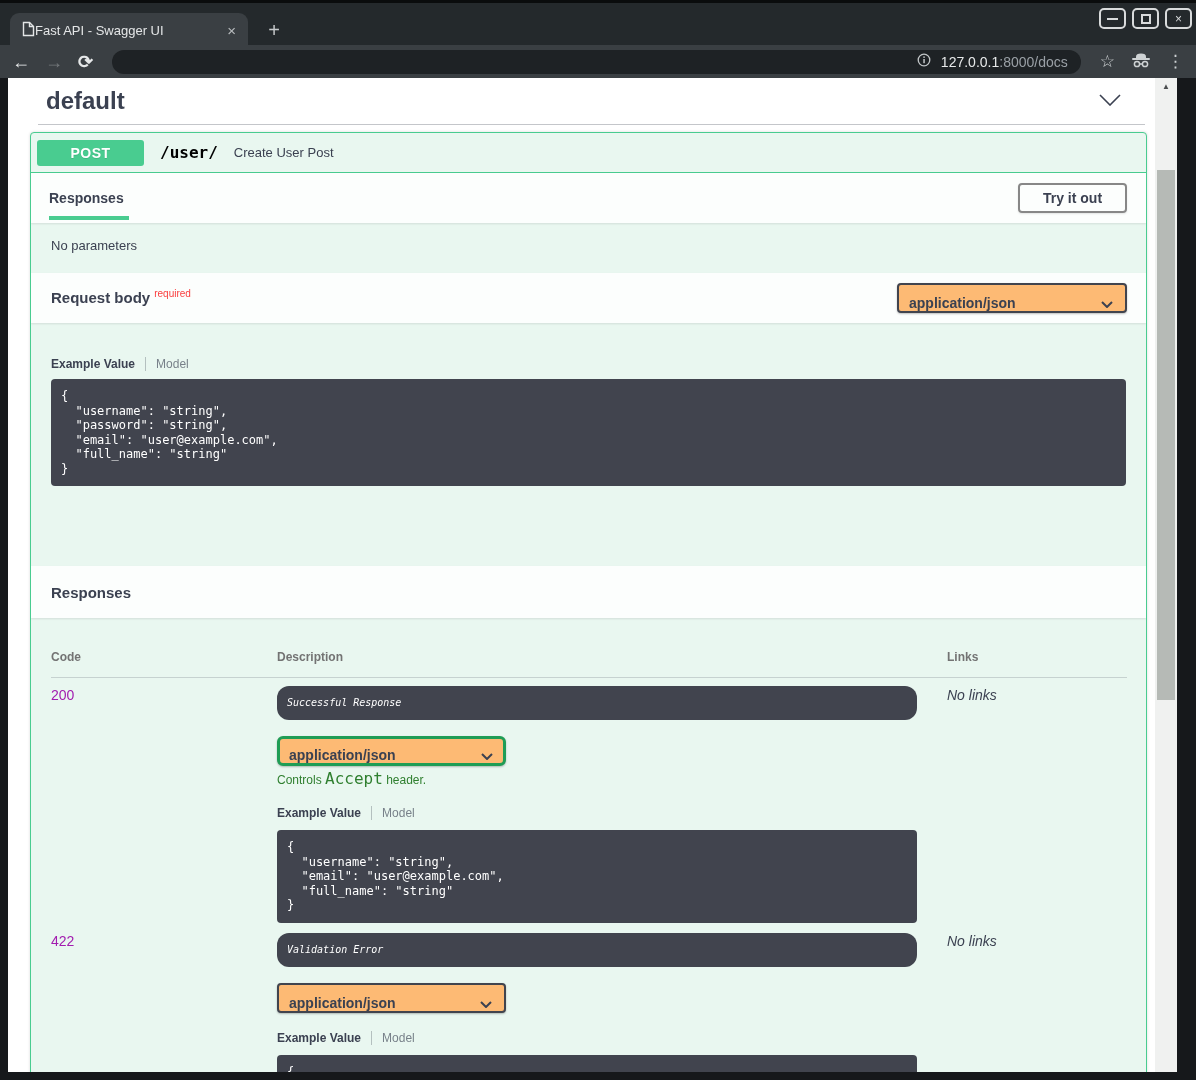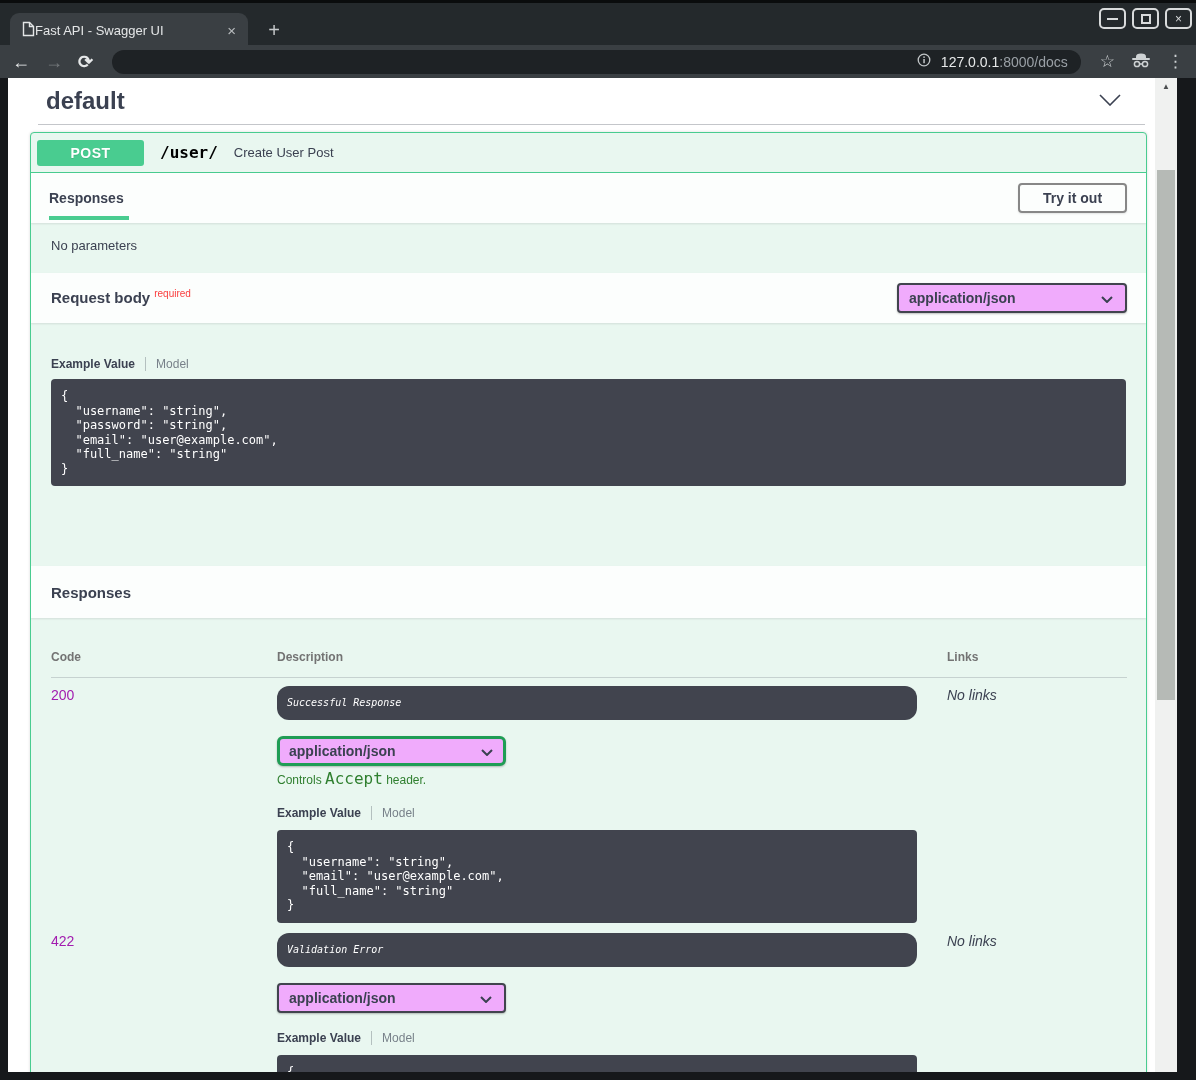--- a/index.html
+++ b/index.html
@@ -98,23 +98,23 @@
     color: #3b4151; box-shadow: 0 1px 2px rgba(0,0,0,.1);
   }
 
   .no-params { height: 50px; padding: 15px 20px; font-size: 13px; color: #3b4151; }
 
   .reqbody-head { height: 50px; padding: 0 19px 0 20px; }
   .reqbody-label { font-size: 15px; font-weight: bold; color: #3b4151; }
   .required { color: #f93e3e; font-size: 10px; position: relative; top: -6px; margin-left: 4px; font-weight: normal; }
 
   .select {
-    height: 30px; background: #f0abfc; border: 2px solid #41444e; border-radius: 4px;
+    height: 30px; background: #fdba74; border: 2px solid #41444e; border-radius: 4px;
     box-shadow: 0 1px 2px rgba(0,0,0,.25);
-    display: flex; align-items: center; justify-content: space-between;
+    display: flex; align-items: flex-end; justify-content: space-between;
     padding: 0 12px 0 10px; font-size: 14px; font-weight: 600; color: #3b4151;
   }
   .select.wide { width: 230px; }
   .select.media { width: 229px; margin-top: 16px; }
   .select.focus-green { border: 3px solid #1f9d55; border-radius: 6px; padding: 0 10px 0 9px; }
 
   .body-section { height: 243px; padding: 34px 20px 0; }
   .tabs-row { display: flex; align-items: center; font-size: 12px; color: #3b4151; }
   .tab-example { font-weight: bold; }
   .tab-sep { width: 1px; height: 14px; background: rgba(59,65,81,.3); margin: 0 10px; }

